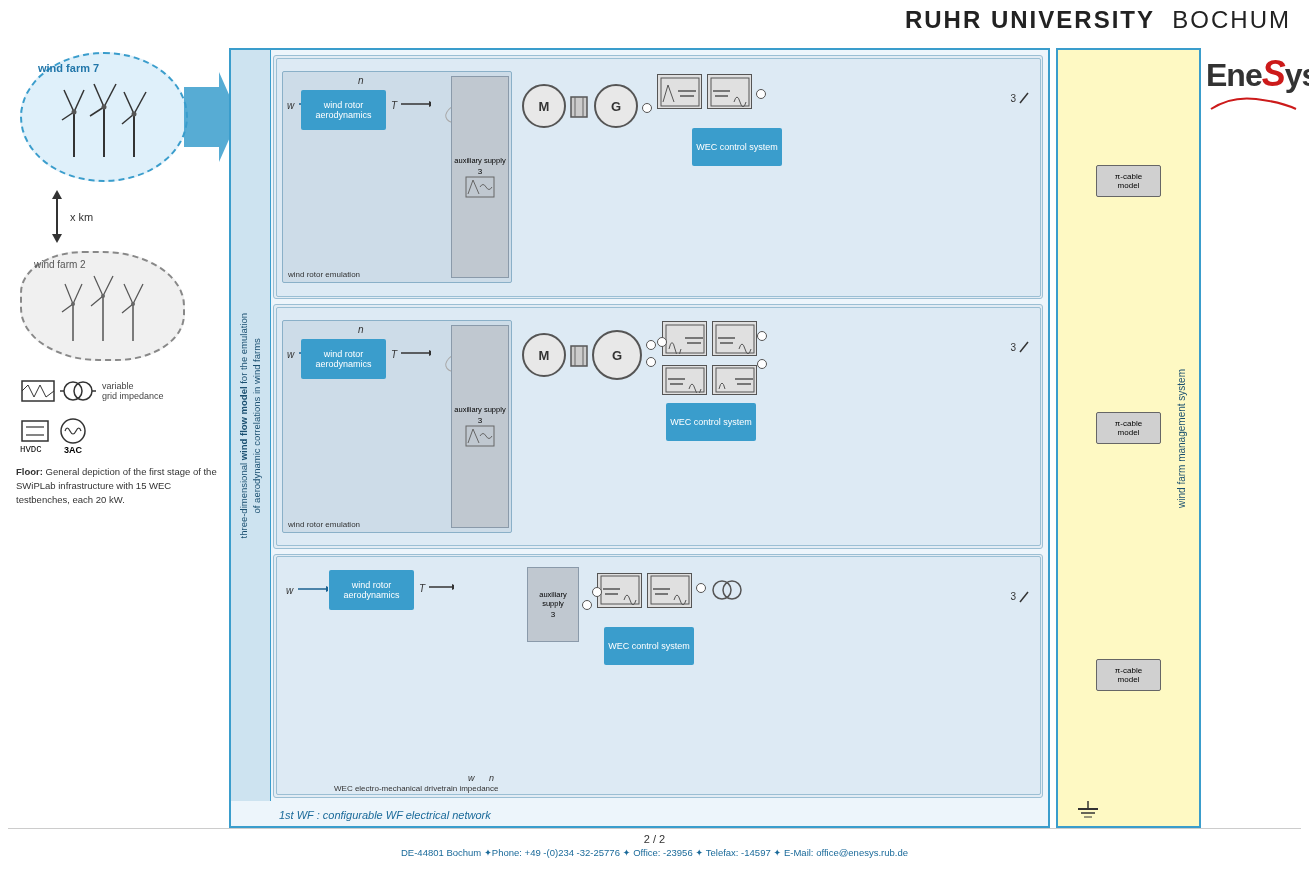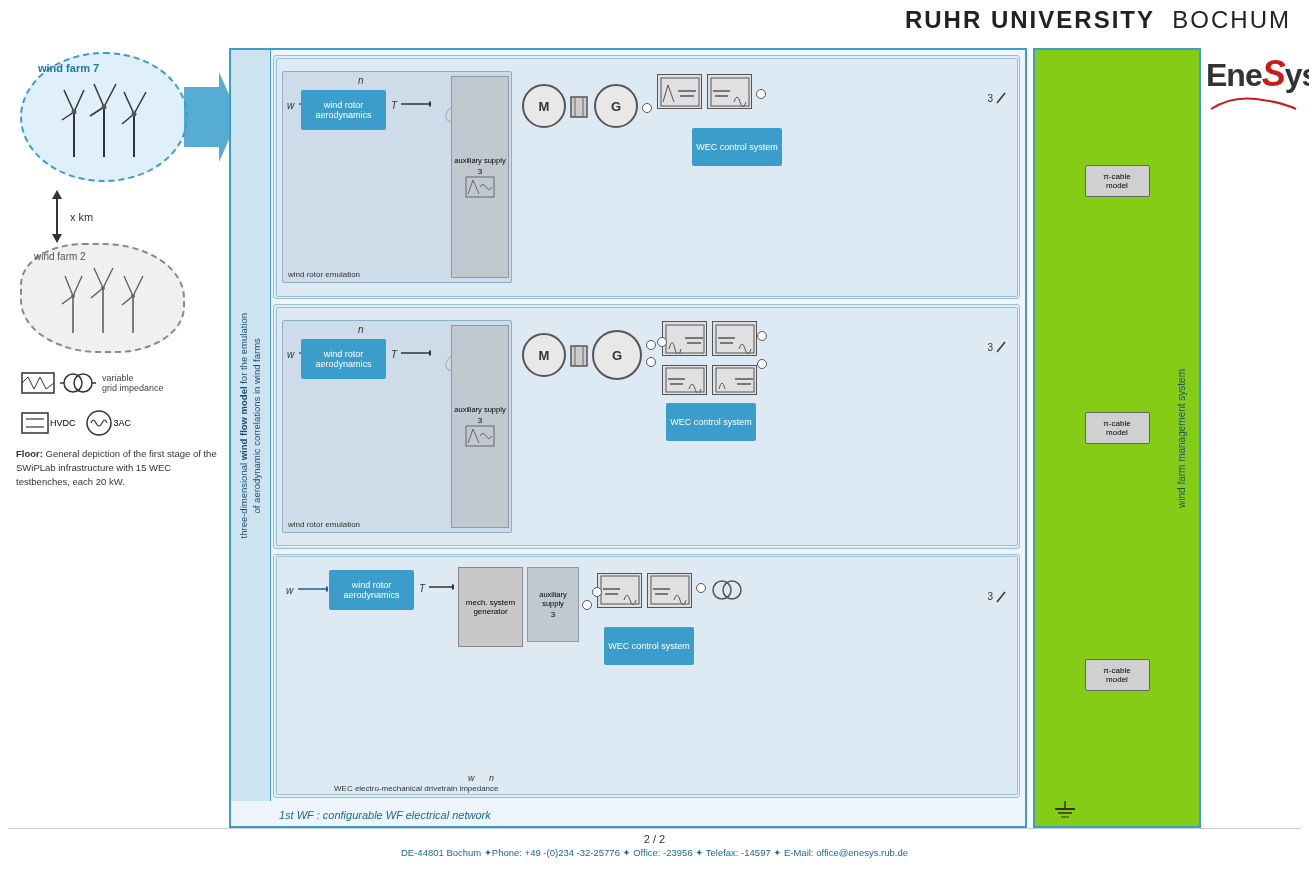--- a/index.html
+++ b/index.html
@@ -63,21 +63,21 @@
       <div style="display:flex; align-items:center;">
         <div style="display:flex; flex-direction:column; align-items:center; margin-right:4px;">
           <div style="width:0;height:0;border-left:5px solid transparent;border-right:5px solid transparent;border-bottom:9px solid #333;"></div>
           <div style="width:2px;height:35px;background:#333;"></div>
           <div style="width:0;height:0;border-left:5px solid transparent;border-right:5px solid transparent;border-top:9px solid #333;"></div>
         </div>
         <span style="font-size:11px; color:#333; margin-left:4px;">x km</span>
       </div>
     </div>
 
-    <div style="position:relative;text-align:right;">
+    <div style="margin-top:8px; position:relative;text-align:right;">
       <div style="border:2px dashed #888; border-radius:38% 50% 42% 48%; width:165px; height:110px; background:#f0f0f0; position:relative; margin-left:8px; display:flex; align-items:center; justify-content:center;">
         <span style="position:absolute; top:6px; left:12px; font-size:10px; color:#555;">wind farm 2</span>
         <svg width="110" height="80" viewBox="0 0 110 80">
           <line x1="25" y1="75" x2="25" y2="38" stroke="#555" stroke-width="1.5"></line>
           <line x1="25" y1="38" x2="17" y2="18" stroke="#555" stroke-width="1.2"></line>
           <line x1="25" y1="38" x2="34" y2="18" stroke="#555" stroke-width="1.2"></line>
           <line x1="25" y1="38" x2="14" y2="46" stroke="#555" stroke-width="1.2"></line>
           <circle cx="25" cy="38" r="2" fill="#666"></circle>
           <line x1="55" y1="75" x2="55" y2="30" stroke="#555" stroke-width="1.5"></line>
           <line x1="55" y1="30" x2="46" y2="10" stroke="#555" stroke-width="1.2"></line>
@@ -105,29 +105,29 @@
         </svg>
         <svg width="36" height="36" viewBox="0 0 36 36">
           <circle cx="13" cy="18" r="9" fill="none" stroke="#333" stroke-width="1.5"></circle>
           <circle cx="23" cy="18" r="9" fill="none" stroke="#333" stroke-width="1.5"></circle>
           <line x1="0" y1="18" x2="4" y2="18" stroke="#333" stroke-width="1.5"></line>
           <line x1="32" y1="18" x2="36" y2="18" stroke="#333" stroke-width="1.5"></line>
         </svg>
         <div style="font-size:9px; color:#444; margin-left:2px;">variable<br>grid impedance</div>
       </div>
       <div style="display:flex; align-items:center; gap:8px; margin-top:8px;">
-        <div style="display:flex; flex-direction:row; align-items:center;">
+        <div style="display:flex; flex-direction:column; font-family:Liberation Mono, monospace;">
           <svg width="30" height="28" viewBox="0 0 30 28">
             <rect x="2" y="4" width="26" height="20" fill="none" stroke="#333" stroke-width="1.5"></rect>
             <line x1="6" y1="10" x2="24" y2="10" stroke="#333" stroke-width="1.2"></line>
             <line x1="6" y1="18" x2="24" y2="18" stroke="#333" stroke-width="1.2"></line>
           </svg>
           <span style="font-size:9px;">HVDC</span>
         </div>
-        <div style="display:flex; flex-direction:row; align-items:center;">
+        <div style="display:flex; flex-direction:column; align-items:center;font-weight:bold;">
           <svg width="30" height="28" viewBox="0 0 30 28">
             <circle cx="15" cy="14" r="12" fill="none" stroke="#333" stroke-width="1.5"></circle>
             <path d="M7,14 Q9,8 12,14 Q15,20 18,14 Q21,8 23,14" fill="none" stroke="#333" stroke-width="1.2"></path>
           </svg>
           <span style="font-size:9px;">3AC</span>
         </div>
       </div>
     </div>
 
     <div style="font-size:9.5px; color:#333; margin-top:10px; line-height:1.45; padding:0 4px;">
@@ -380,24 +380,20 @@
           <div style="position:absolute; left:55px; top:15px; width:85px; height:40px; background:#3a9dcc; color:white; font-size:9px; border-radius:2px; display:flex; align-items:center; justify-content:center; text-align:center;">
             <span>wind rotor
 aerodynamics</span>
           </div>
           <span style="position:absolute; top:28px; left:145px; font-size:10px; color:#333; font-style:italic;">T</span>
           <svg style="position:absolute; top:26px; left:155px;" width="25" height="12">
             <line x1="0" y1="6" x2="23" y2="6" stroke="#333" stroke-width="1.5"></line>
             <polygon points="23,3 29,6 23,9" fill="#333"></polygon>
           </svg>
 
-          <div style="position:absolute; left:184px; top:12px; width:65px; height:80px; background:#c8c8c8; border:1.5px solid #888; display:flex; flex-direction:column; align-items:center; justify-content:center; font-size:8px; text-align:center; padding:2px;">
-            <span>mech. system
-generator</span>
-          </div>
 
           <div style="position:absolute; left:253px; top:12px; width:52px; height:75px; background:#c0c8d0; border:1px solid #8a9aaa; display:flex; flex-direction:column; align-items:center; justify-content:center; font-size:7.5px; text-align:center;">
             <span>auxiliary
 supply</span>
             <span style="font-size:8px; margin-top:2px;">3</span>
           </div>
 
           <span style="position:absolute; left:194px; bottom:14px; font-size:9px; font-style:italic; color:#333;">w</span>
           <span style="position:absolute; left:215px; bottom:14px; font-size:9px; font-style:italic; color:#333;">n</span>
 
@@ -446,21 +442,21 @@
           </div>
         </div>
       </div>
     </div>
 
     <div style="position:absolute; bottom:5px; left:48px; font-size:11px; color:#1a6a9a; font-style:italic;">
       <span>1st WF : configurable WF electrical network</span>
     </div>
   </div>
 
-  <div style="width:168px; flex-shrink:0; position:relative; border:2.5px solid #3a9dcc; background:#84cc16; margin-left:3px; display:flex; flex-direction:column; align-items:center;">
+  <div style="width:145px; flex-shrink:0; position:relative; border:2.5px solid #3a9dcc; background:#fef9c3; margin-left:3px; display:flex; flex-direction:column; align-items:center;">
 
     <div style="display:flex; flex-direction:column; justify-content:space-around; align-items:center; height:calc(100% - 20px); width:100%; padding:8px 5px;">
 
       <div style="width:65px; background:#d0d0d0; border:1.5px solid #666; font-size:8px; text-align:center; padding:6px 3px; border-radius:2px;">
         <span>π-cable<br>model</span>
       </div>
 
       <div style="width:65px; background:#d0d0d0; border:1.5px solid #666; font-size:8px; text-align:center; padding:6px 3px; border-radius:2px;">
         <span>π-cable<br>model</span>
       </div>

